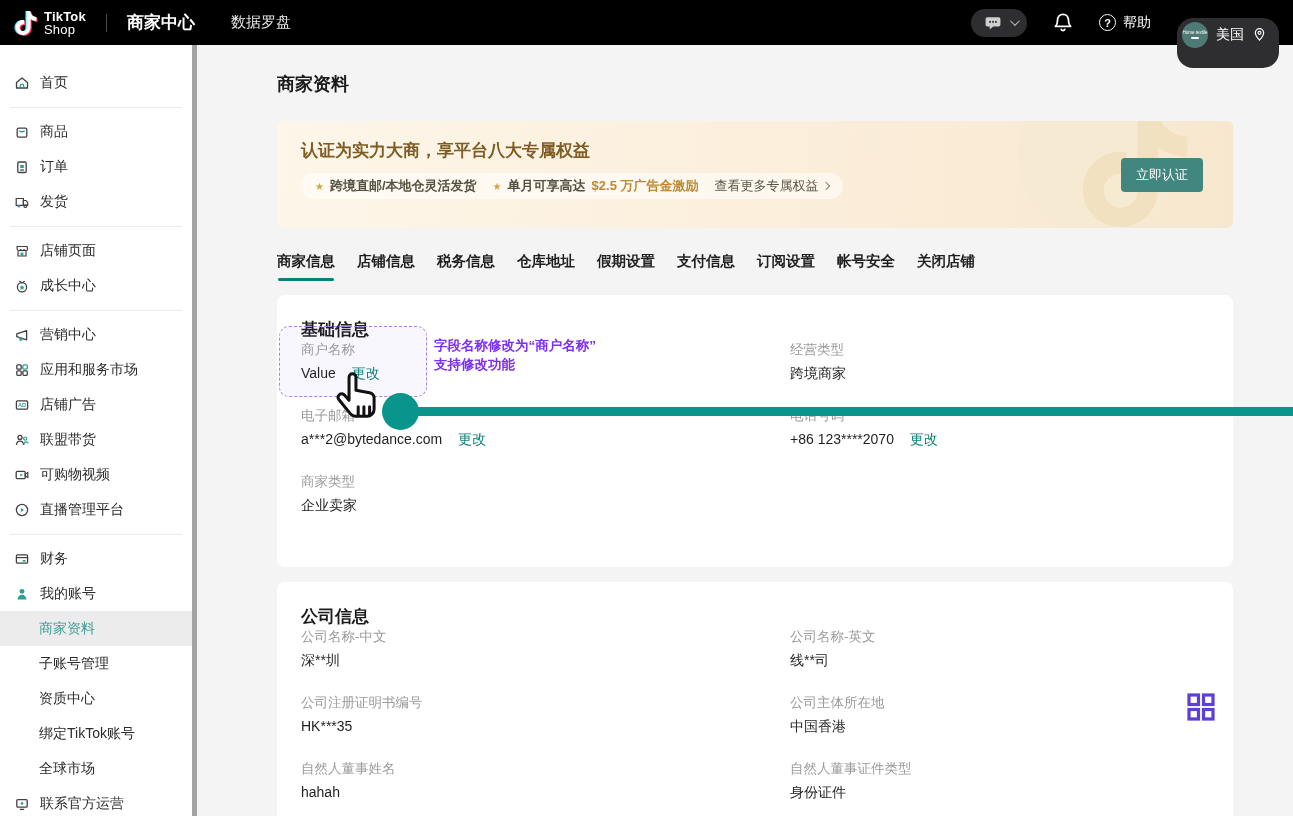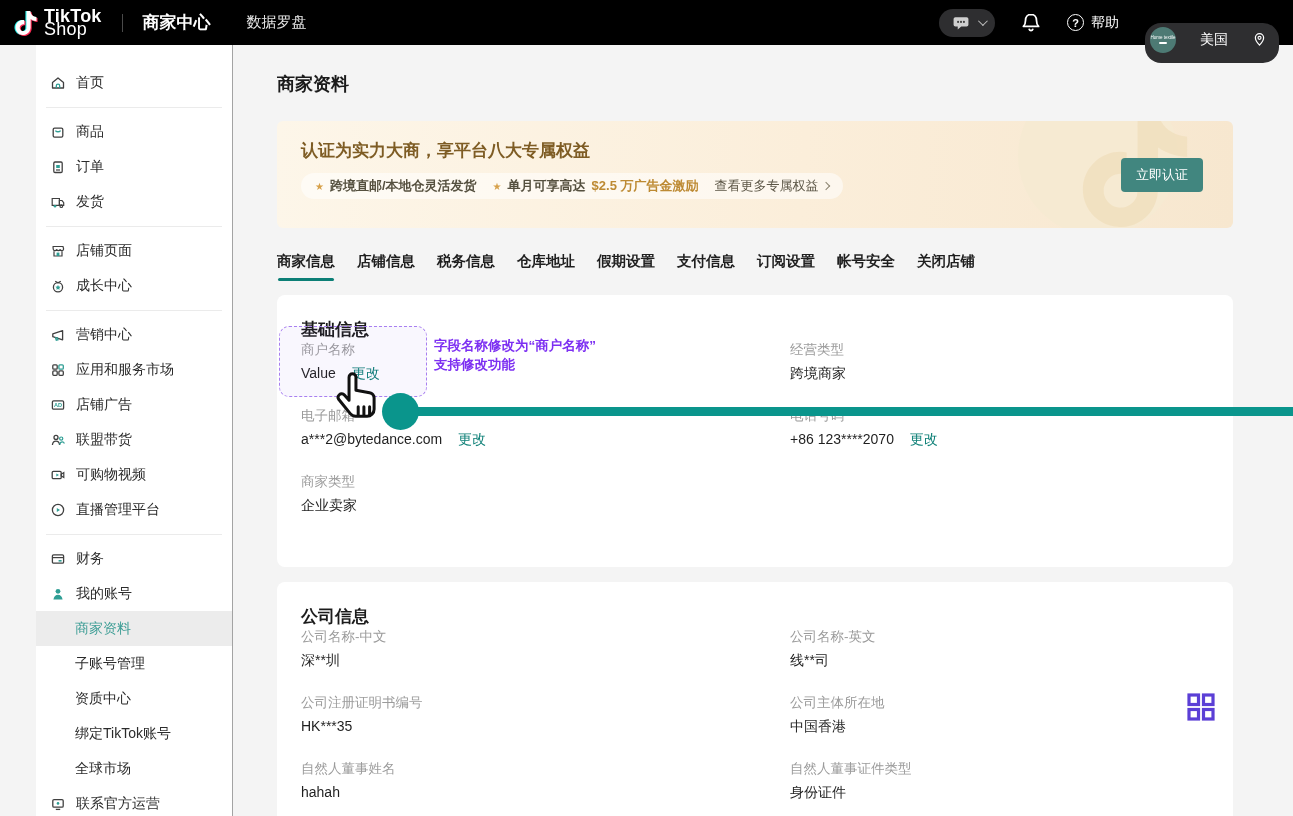--- a/index.html
+++ b/index.html
@@ -5,41 +5,41 @@
   * { margin:0; padding:0; box-sizing:border-box; }
   html,body { width:1293px; height:816px; overflow:hidden; background:#f4f4f4;
     font-family:"Liberation Sans","DejaVu Sans",sans-serif; }
   #app { position:relative; width:1293px; height:816px; overflow:hidden; background:#f4f4f4; }
 
   
   .hdr { position:absolute; top:0; left:0; width:100%; height:45px; background:#000;
     display:flex; align-items:center; padding:0 14px; color:#fff; z-index:50; }
   .logo { display:flex; align-items:center; gap:6px; }
   .logo-note { width:24px; height:28px; }
-  .logo-text { font-size:18px; font-weight:700; line-height:13px; letter-spacing:.2px; }
+  .logo-text { font-size:13px; font-weight:700; line-height:13px; letter-spacing:.2px; }
   .hdr-sep { width:1px; height:18px; background:#4a4a4a; margin:0 20px; }
   .hdr-nav1 { font-size:17px; font-weight:700; margin-right:36px; cursor:pointer; }
   .hdr-nav2 { font-size:15px; font-weight:400; color:#e8e8e8; cursor:pointer; }
   .hdr-right { margin-left:auto; display:flex; align-items:center; gap:26px; }
   .pill { background:#2e2e30; border-radius:16px; display:flex; align-items:center; cursor:pointer; }
   .lang-pill { padding:5px 10px 5px 12px; gap:7px; }
   .chev { width:7px; height:7px; border-right:1.6px solid #bdbdbd; border-bottom:1.6px solid #bdbdbd;
     transform:rotate(45deg) translateY(-2px); }
   .help { display:flex; align-items:center; gap:7px; font-size:14px; color:#fff; cursor:pointer; }
   .qmark { width:17px; height:17px; border:1.6px solid #fff; border-radius:50%; font-size:11px;
     font-weight:700; display:flex; align-items:center; justify-content:center; }
-  .region-pill { padding:4px 12px 10px 5px; gap:24px; font-size:14px;margin-top:40px; }
+  .region-pill { padding:4px 12px 20px 5px; gap:8px; font-size:14px;margin-top:40px; }
   .avatar { width:26px; height:26px; border-radius:50%; background:#4d7a74; color:#fff;
     display:flex; flex-direction:column; align-items:center; justify-content:center;
     font-size:4.5px; line-height:5px; text-align:center; overflow:hidden; }
   .avatar .dash { width:8px; height:2px; background:#fff; border-radius:1px; margin-top:2px; }
 
   
   .sb { position:absolute; top:45px; left:0; bottom:0; width:197px; background:#fff;
-    border-right:1px solid #a3a3a3; padding-top:20px; overflow:hidden; z-index:10;margin-left:36px; }
+    border-right:5px solid #a3a3a3; padding-top:20px; overflow:hidden; z-index:10; }
   .sb-item { height:35px; display:flex; align-items:center; gap:10px; padding-left:14px;
     font-size:14px; color:#2b2b2b; cursor:pointer; }
   .sb-item svg { flex:0 0 16px; }
   .sb-div { height:1px; background:#ebebeb; margin:6.5px 10px; }
   .sb-sub { height:35px; display:flex; align-items:center; padding-left:39px;
     font-size:14px; color:#2b2b2b; cursor:pointer; }
   .sb-sub.active { background:#ececec; color:#3f9e96; }
 
   
   .main { position:absolute; top:45px; left:197px; right:0; bottom:0; background:#f4f4f4; }

